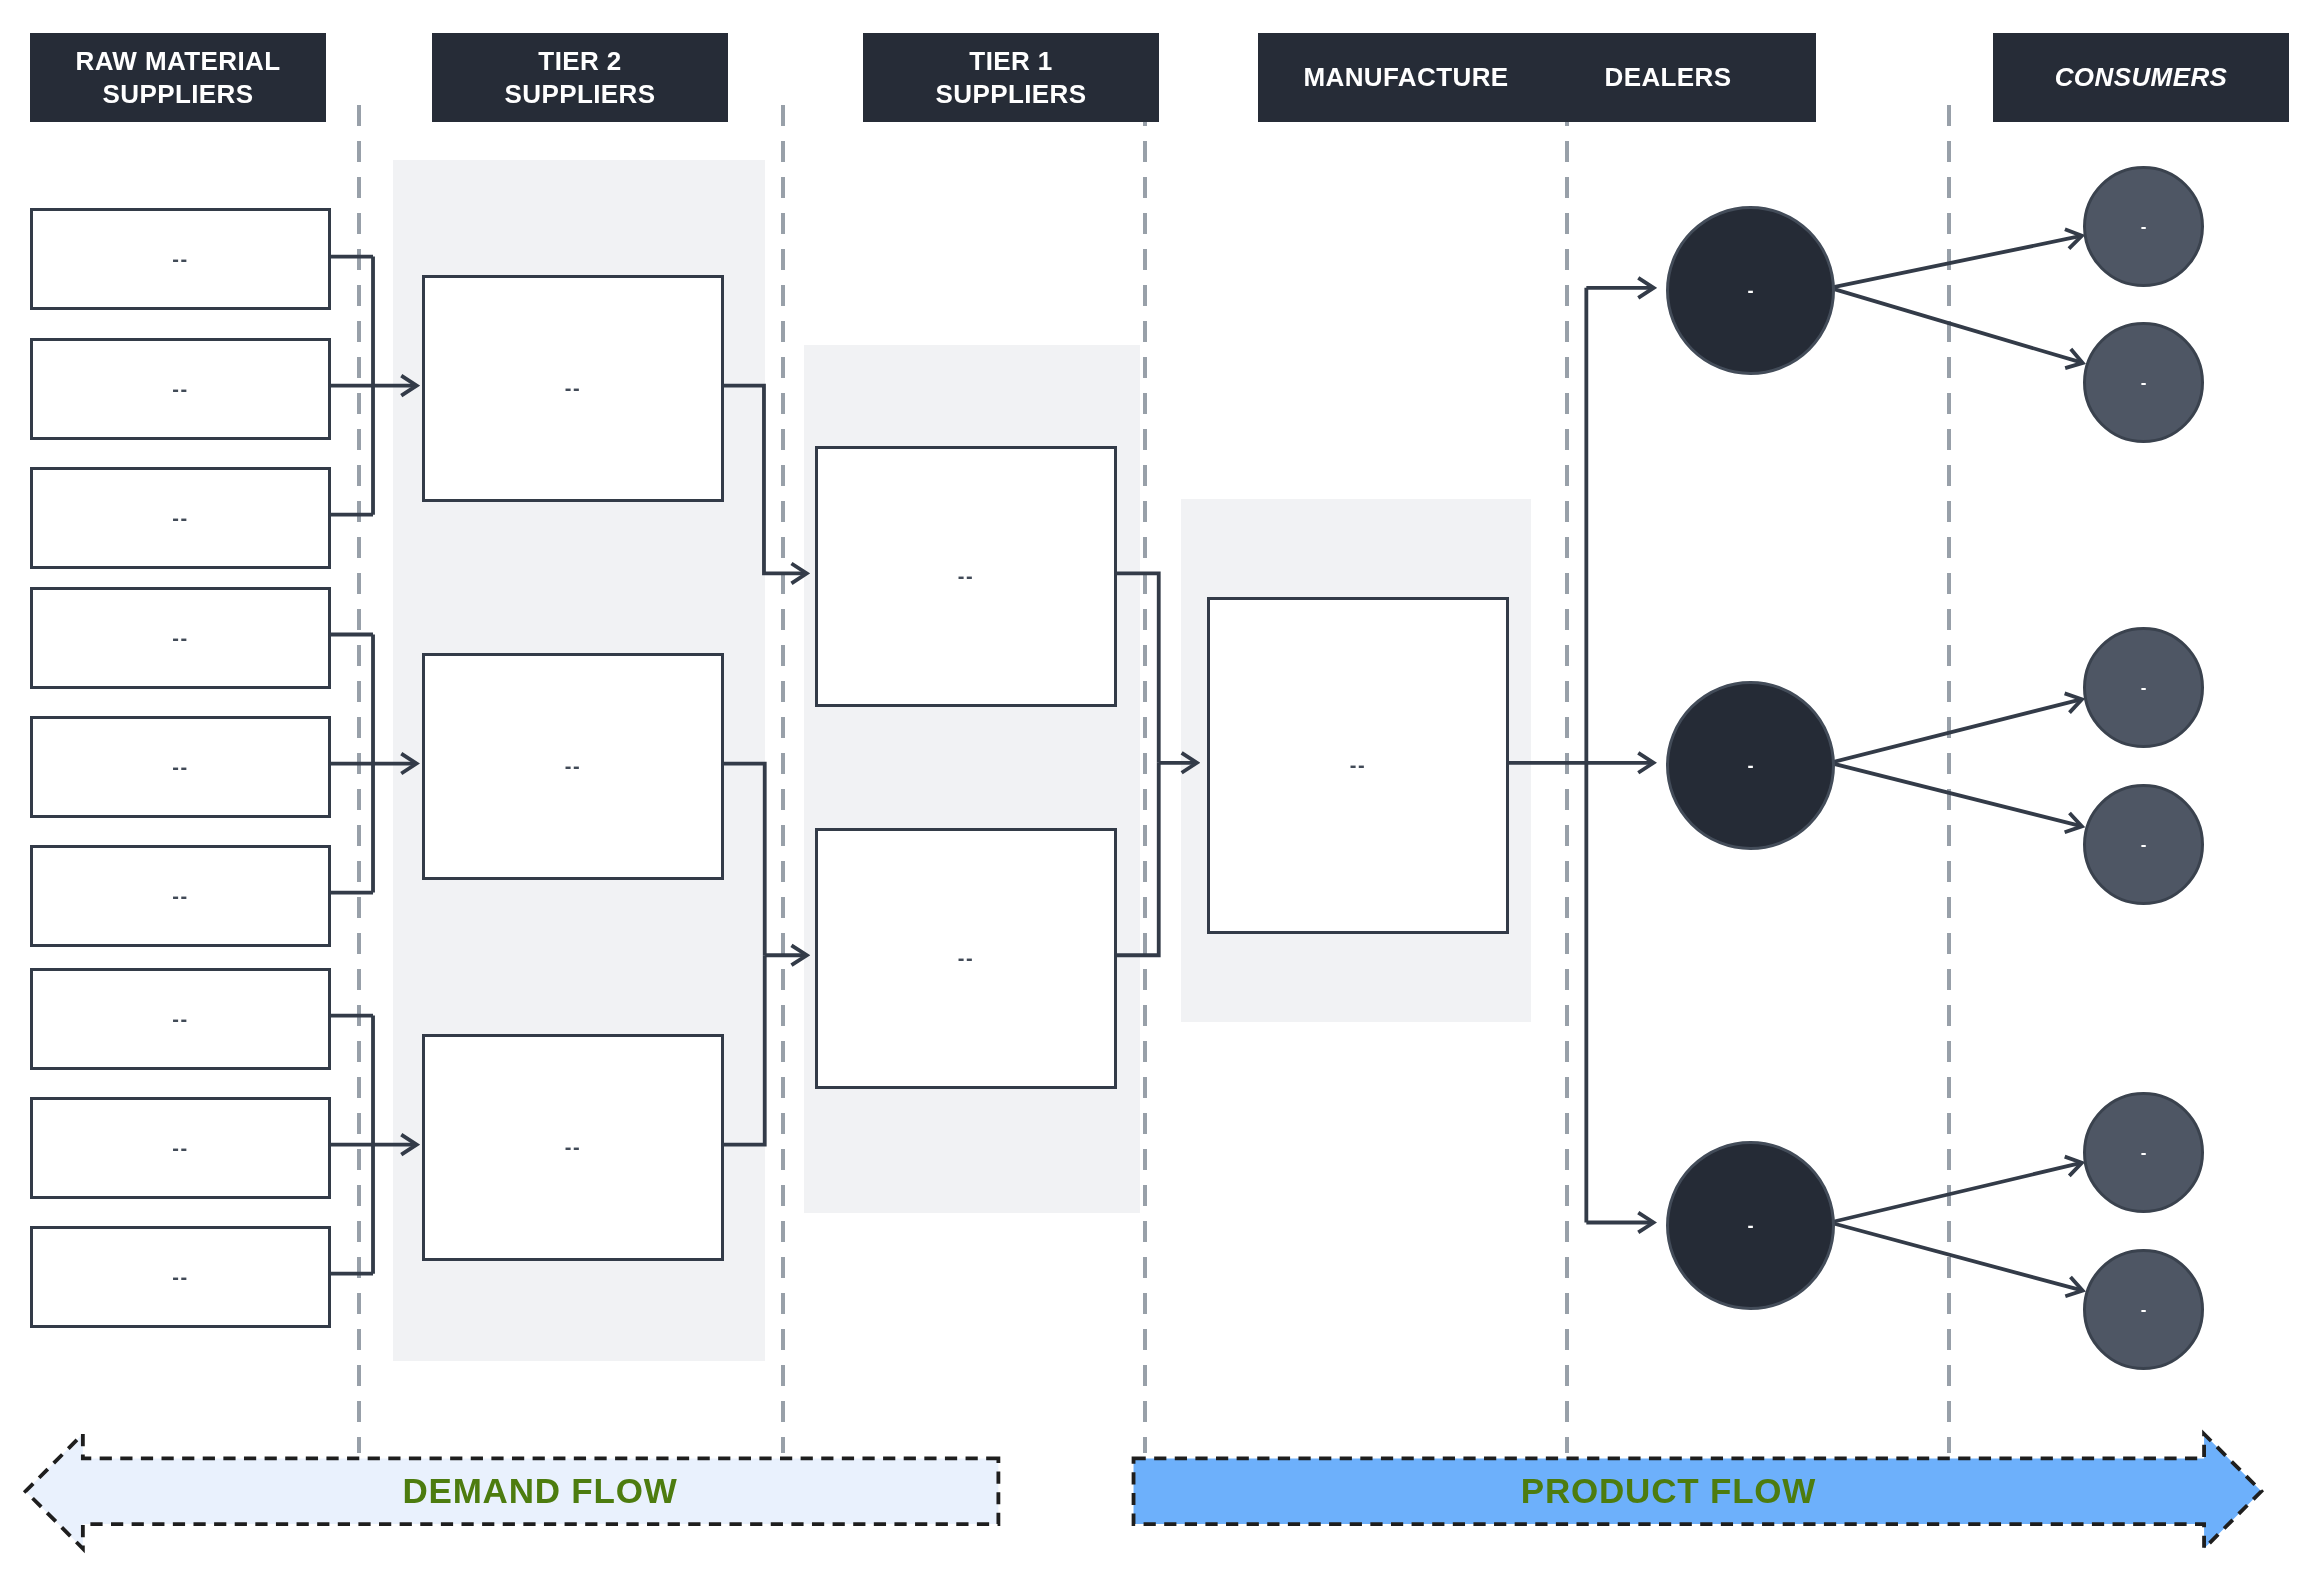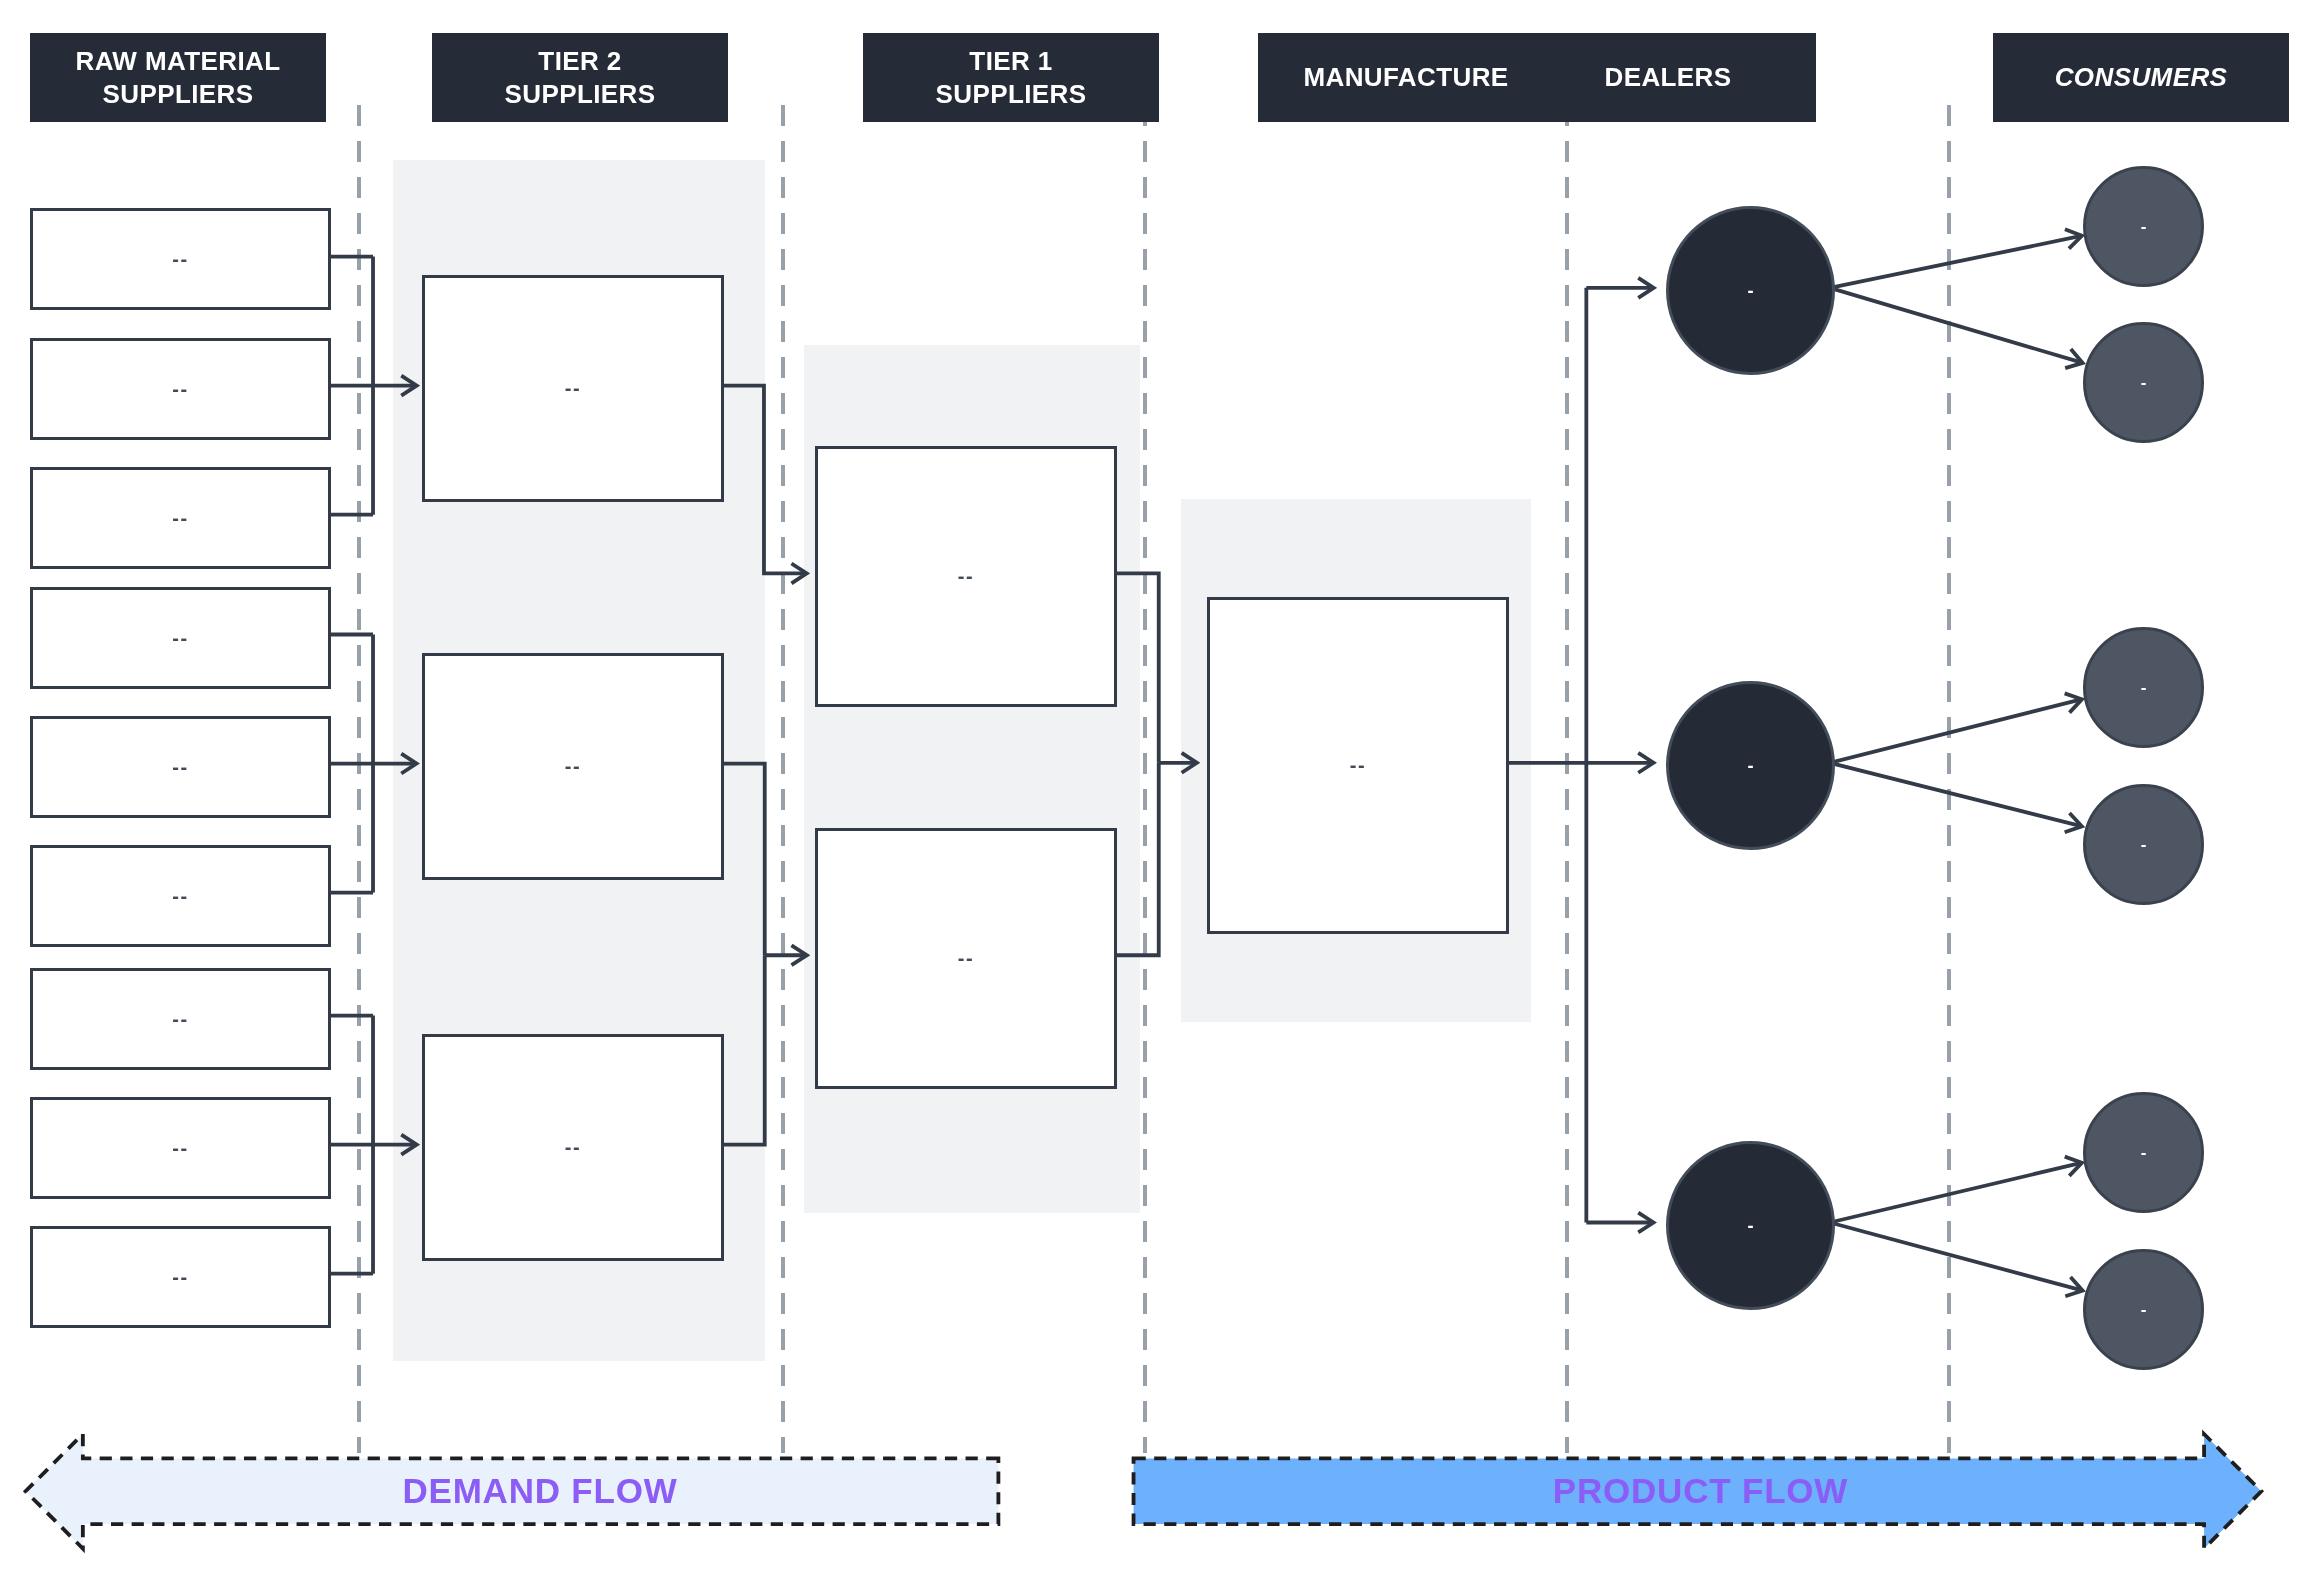--- a/index.html
+++ b/index.html
@@ -28,21 +28,21 @@
           justify-content:center;color:#ffffff;font-weight:700;}
   .dealer{width:163px;height:163px;left:1666px;background:#252b36;
           border:3.1px solid #434c59;font-size:18.3px;}
   .consumer{width:115px;height:115px;left:2083px;background:#4e5664;
             border:3.1px solid #3a424e;font-size:17px;}
 
   svg.wires{position:absolute;left:0;top:0;}
   .wire{stroke:#333b48;stroke-width:5;fill:none;}
 
   .flowlabel{position:absolute;display:flex;align-items:center;justify-content:center;
-             font-weight:700;font-size:35px;letter-spacing:0.8px;color:#8b5cf6;}
+             font-weight:700;font-size:35px;letter-spacing:0.8px;color:#4d7c0f;}
 </style>
 </head>
 <body>
 
 <div class="stage">
 
   <div class="panel" style="left:393px;top:160px;width:372px;height:1201px;"></div>
   <div class="panel" style="left:804px;top:345px;width:336px;height:868px;"></div>
   <div class="panel" style="left:1181px;top:499px;width:350px;height:523px;"></div>
 
@@ -127,16 +127,16 @@
   <div class="circle dealer" style="top:1141px;">-</div>
 
   <div class="circle consumer" style="top:166px;">-</div>
   <div class="circle consumer" style="top:322px;">-</div>
   <div class="circle consumer" style="top:627px;">-</div>
   <div class="circle consumer" style="top:784px;">-</div>
   <div class="circle consumer" style="top:1092px;">-</div>
   <div class="circle consumer" style="top:1249px;">-</div>
 
   <div class="flowlabel" style="left:82px;top:1466px;width:916px;height:50px;">DEMAND FLOW</div>
-  <div class="flowlabel" style="left:1133px;top:1466px;width:1071px;height:50px;padding-left:32px;">PRODUCT FLOW</div>
+  <div class="flowlabel" style="left:1133px;top:1466px;width:1071px;height:50px;">PRODUCT FLOW</div>
 
 </div>
 
 
 </body></html>

